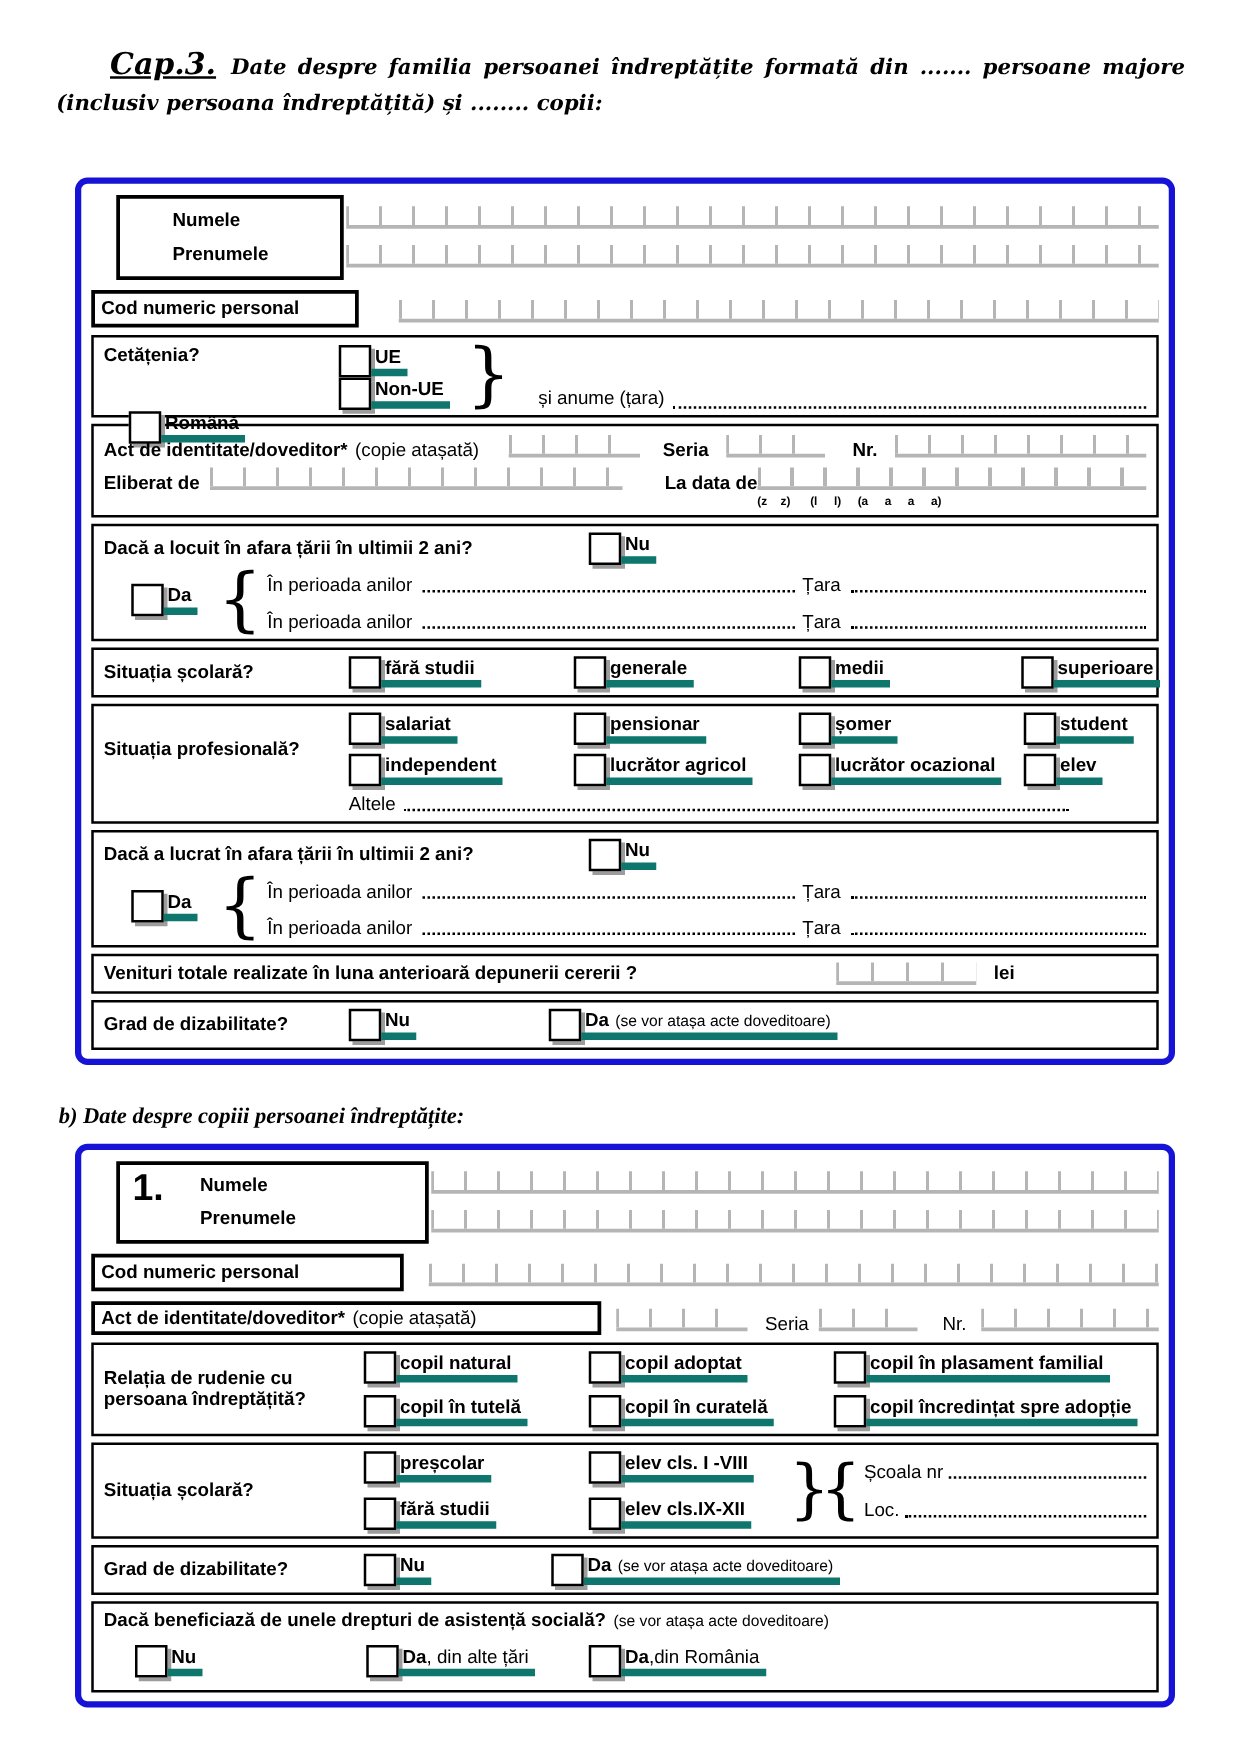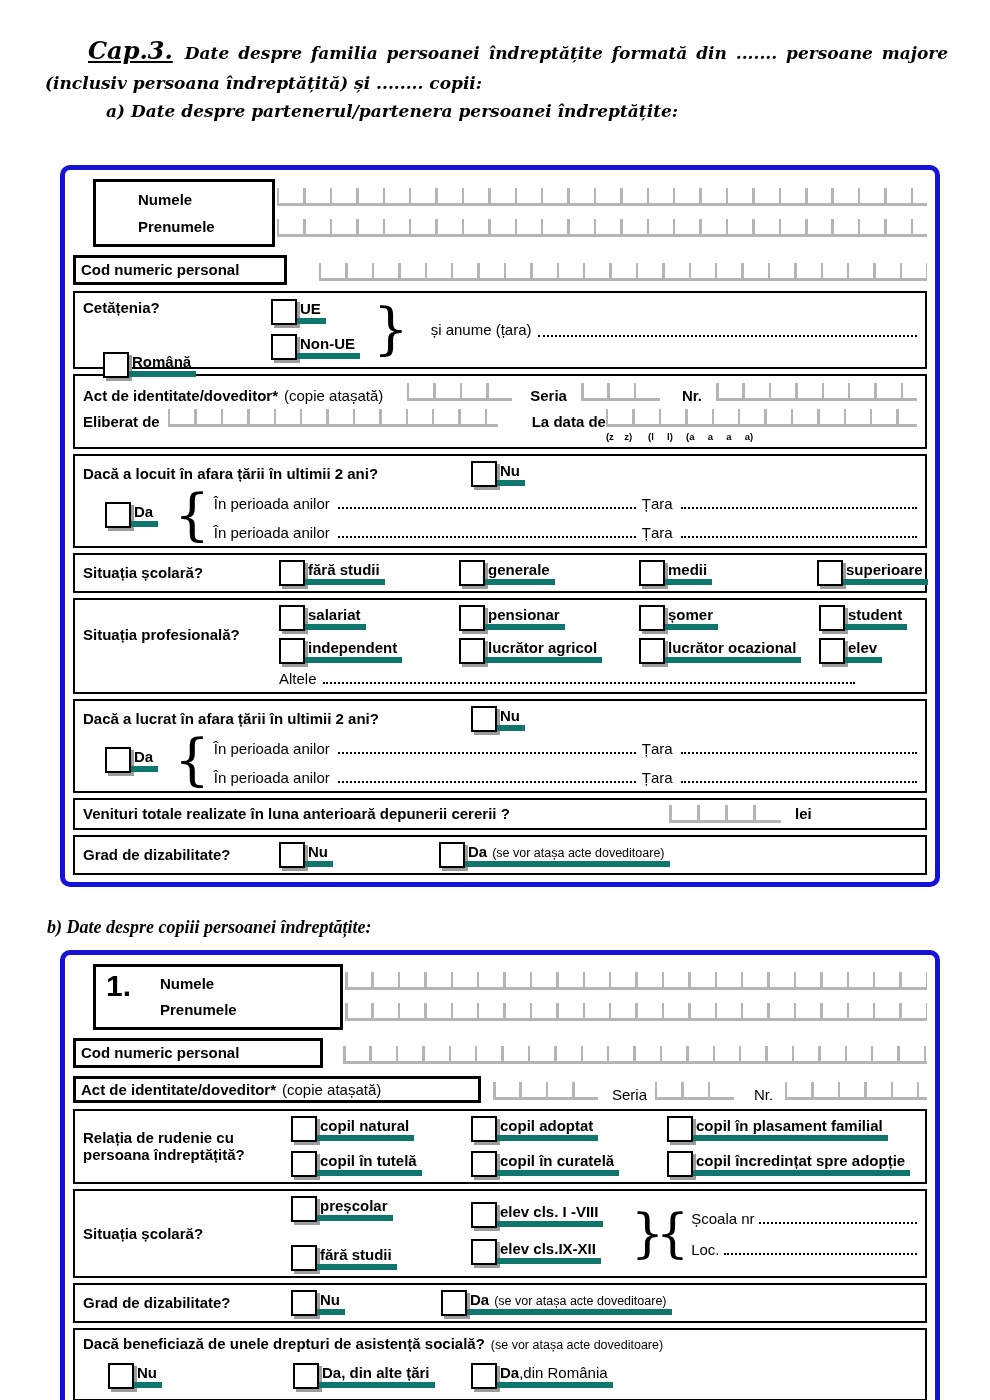--- a/index.html
+++ b/index.html
@@ -44,26 +44,26 @@
   
   .prow1{display:flex;padding-left:20px;}
   .lbA1{width:182px;padding:4px 0 4px 42px;}
   .lbA1 .blbl{height:27px;line-height:27px;}
   .combcol{flex:1;display:flex;flex-direction:column;justify-content:center;gap:13px;padding-left:2px;}
   
   .prow2{display:flex;align-items:flex-end;}
   .lbA2{width:214px;padding:3px 0 3px 5px;}
   .prow2 .comb{flex:1;margin-left:32px;margin-bottom:4px;}
   
-  .p-cit{display:flex;height:78px;}
+  .p-cit{display:flex;height:66px;}
   .cit-left{width:188px;display:flex;flex-direction:column;justify-content:space-between;padding:1px 0 2px;}
   .cit-left .opt{margin-left:20px;margin-top:36px;}
   .cit-mid{width:102px;display:flex;flex-direction:column;justify-content:space-between;padding:1px 0 2px;}
   .p-cit .brace{align-self:center;margin-right:22px;}
-  .anume{flex:1;display:flex;align-items:center;font-size:15px;}
+  .anume{flex:1;display:flex;align-items:flex-end;font-size:15px;}
   .anume .dots{margin-left:6px;}
   
   .idrow{display:flex;align-items:flex-end;margin:2px 0 5px;}
   .idrow .comb{margin-bottom:3px;}
   .w105{width:105px;} .w79{width:79px;} .w330{width:330px;} .w112{width:112px;}
   .grow{flex:1 1 auto;}
   .datewrap{flex:1;display:flex;flex-direction:column;}
   .datehint{font-size:9.5px;font-weight:bold;white-space:pre;text-align:left;margin:1px 0 -12px 0;}
   
   .ab-q{display:flex;align-items:center;}
@@ -97,39 +97,38 @@
   .lbB1 .labels .blbl{height:26px;line-height:26px;}
   .lbB2{width:250px;padding:3px 0 3px 5px;}
   .prow2 .combB{margin-left:20px;}
   .p3b{display:flex;align-items:flex-end;border:none;padding:2px 0;margin-bottom:4px;}
   .lbB3{width:408px;padding:2px 0 2px 5px;display:flex;align-items:baseline;}
   .p3b .comb{margin-bottom:3px;}
   .p-rel{display:grid;grid-template-columns:208px 180px 196px auto;row-gap:9px;align-items:center;}
   .q-rel{grid-row:1 / span 2;}
   .p-schb{display:flex;align-items:center;}
   .p-schb .q{width:208px;}
-  .colA{width:180px;display:flex;flex-direction:column;gap:23px;}
+  .colA{width:180px;display:flex;flex-direction:column;gap:11px;}
   .colB{width:158px;display:flex;flex-direction:column;gap:11px;}
   .brace2{margin:0 10px 0 2px;letter-spacing:-8px;font-size:52px;}
   .schright{flex:1;display:flex;flex-direction:column;gap:13px;}
   .schline{display:flex;align-items:flex-end;font-size:15px;}
   .schline .dots{margin:0 0 3px 4px;}
   .q-soc{display:flex;align-items:baseline;}
   .q-soc .nnote{margin-left:6px;}
   .soc-opts{display:grid;grid-template-columns:185px 178px auto;margin:11px 0 5px 25px;align-items:center;}
 </style>
 </head>
 <body>
 
 <div class="page">
 
   <div class="caphead">
     <span class="caplabel">Cap.3.</span><span>Date despre familia persoanei îndreptățite formată din ....... persoane majore (inclusiv persoana îndreptățită) și ........ copii:</span>
   </div>
-  <div class="subA">a) Date despre partenerul/partenera persoanei îndreptățite:</div>
 
   <div class="bluebox" id="boxA">
 
     <div class="bare prow1">
       <div class="labelbox lbA1">
         <div class="blbl">Numele</div>
         <div class="blbl">Prenumele</div>
       </div>
       <div class="combcol">
         <div class="comb"></div>
@@ -459,21 +458,21 @@
       </div>
       <div class="soc-opts">
         <span class="opt">
           <span class="cb"></span>
           <span class="olab">Nu</span>
         </span>
         <span class="opt">
           <span class="cb"></span>
           <span class="olab">
             <b>Da</b>
-            <span style="font-weight:bold">, din alte țări</span>
+            <span style="font-weight:normal">, din alte țări</span>
           </span>
         </span>
         <span class="opt">
           <span class="cb"></span>
           <span class="olab">
             <b>Da</b>
             <span style="font-weight:normal">,din România</span>
           </span>
         </span>
       </div>

